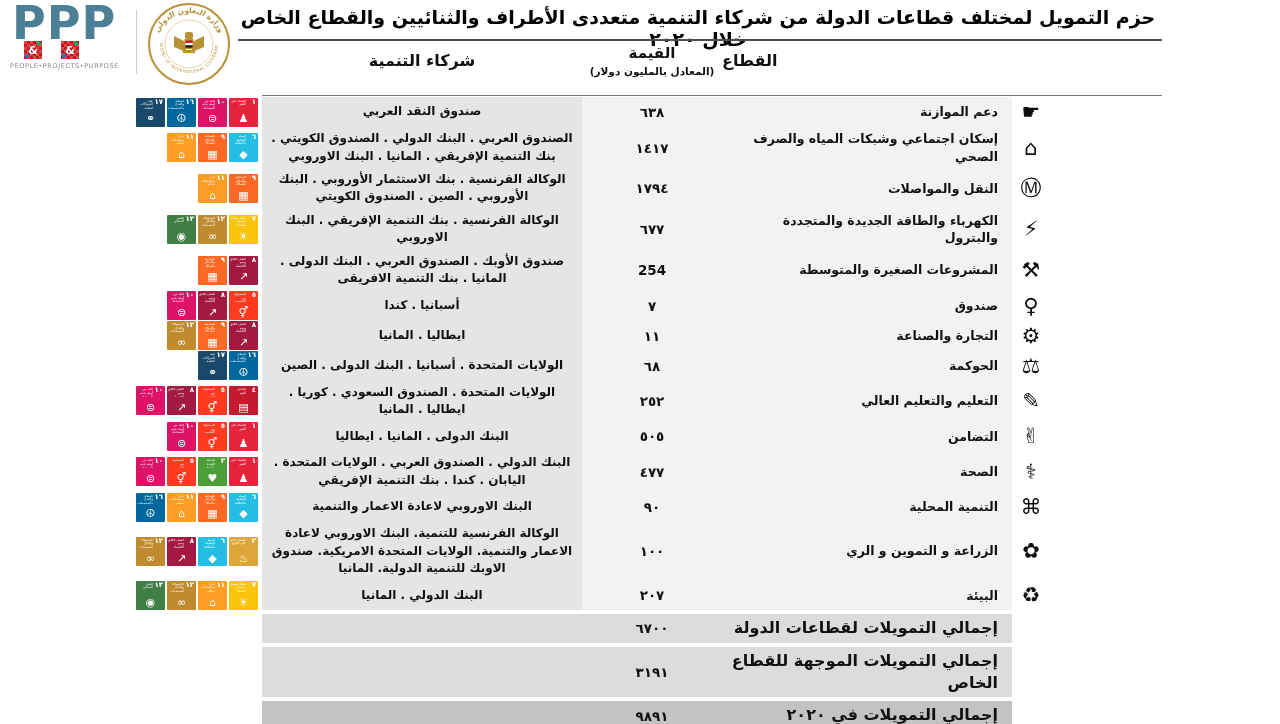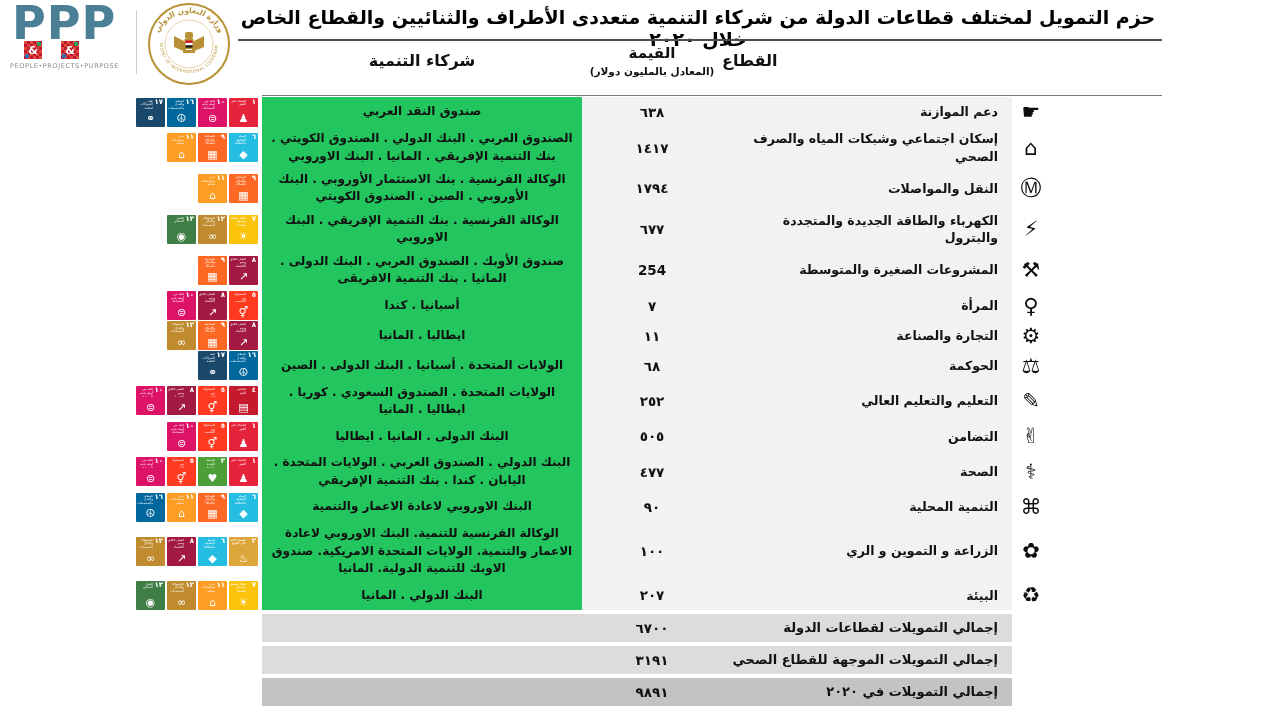--- a/index.html
+++ b/index.html
@@ -36,33 +36,33 @@
   
   .tbody{position:absolute;left:112px;top:97px;width:938px;}
   .trow{display:flex;direction:rtl;min-height:30px;align-items:stretch;}
   .cell{box-sizing:border-box;}
   .cell-icon{width:38px;display:flex;align-items:center;justify-content:center;
              font-size:21px;color:#0d0d0d;background:#fff;}
   .cell-sector{width:290px;background:#f2f2f2;display:flex;align-items:center;justify-content:flex-start;
                padding:3px 14px 3px 6px;font-size:12.5px;font-weight:bold;text-align:right;line-height:1.4;}
   .cell-value{width:140px;background:#f2f2f2;display:flex;align-items:center;justify-content:center;
               font-size:13.5px;font-weight:bold;}
-  .cell-partners{width:320px;background:#22c55e;display:flex;align-items:center;justify-content:center;
+  .cell-partners{width:320px;background:#e5e5e5;display:flex;align-items:center;justify-content:center;
                  padding:3px 8px;font-size:12px;font-weight:bold;text-align:center;line-height:1.45;}
   .cell-sdg{width:150px;display:flex;align-items:center;justify-content:flex-start;
             gap:2px;padding-right:4px;background:#fff;}
   
   .sdg-tile{position:relative;width:29px;height:29px;flex:0 0 29px;border-radius:1px;color:#fff;overflow:hidden;}
   .sdg-num{position:absolute;top:1px;right:2px;font-size:7px;font-weight:bold;line-height:1;}
   .sdg-title{position:absolute;top:2px;right:12px;left:1px;font-size:3.2px;line-height:1.15;
              text-align:right;direction:rtl;max-height:9px;overflow:hidden;opacity:.95;}
   .sdg-glyph{position:absolute;bottom:1px;left:0;right:0;text-align:center;font-size:11px;line-height:1.2;}
   
   .trow.total{margin-top:4px;min-height:28px;}
-  .total .cell-sector{font-size:13px;}
+  .total .cell-sector{font-size:16px;}
   .total.shade-light .cell-sector,.total.shade-light .cell-value,.total.shade-light .cell-partners{background:#dcdcdc;}
   .total.shade-dark .cell-sector,.total.shade-dark .cell-value,.total.shade-dark .cell-partners{background:#c3c3c3;}
 </style>
 </head>
 <body>
 
 <div class="page">
 
   <div class="ppp-logo">
     <div class="ppp-letters">PPP</div>
@@ -235,21 +235,21 @@
             <span class="sdg-title">الصناعة والابتكار والهياكل الأساسية</span>
             <span class="sdg-glyph">▦</span>
           </div>
         </div>
     </div>
 
     <div class="trow">
       <div class="cell cell-icon">
         <span class="sector-glyph">♀</span>
       </div>
-      <div class="cell cell-sector">المرأة</div>
+      <div class="cell cell-sector">صندوق</div>
       <div class="cell cell-value">٧</div>
       <div class="cell cell-partners">أسبانيا . كندا</div>
       <div class="cell cell-sdg">
           <div class="sdg-tile" style="background: rgb(255, 58, 33);">
             <span class="sdg-num">٥</span>
             <span class="sdg-title">المساواة بين الجنسين</span>
             <span class="sdg-glyph">⚥</span>
           </div>
           <div class="sdg-tile" style="background: rgb(162, 25, 66);">
             <span class="sdg-num">٨</span>
@@ -495,21 +495,21 @@
     <div class="trow total shade-light">
       <div class="cell cell-icon"></div>
       <div class="cell cell-sector">إجمالي التمويلات لقطاعات الدولة</div>
       <div class="cell cell-value">٦٧٠٠</div>
       <div class="cell cell-partners"></div>
       <div class="cell cell-sdg"></div>
     </div>
 
     <div class="trow total shade-light">
       <div class="cell cell-icon"></div>
-      <div class="cell cell-sector">إجمالي التمويلات الموجهة للقطاع الصحي</div>
+      <div class="cell cell-sector">إجمالي التمويلات الموجهة للقطاع الخاص</div>
       <div class="cell cell-value">٣١٩١</div>
       <div class="cell cell-partners"></div>
       <div class="cell cell-sdg"></div>
     </div>
 
     <div class="trow total shade-dark">
       <div class="cell cell-icon"></div>
       <div class="cell cell-sector">إجمالي التمويلات في ٢٠٢٠</div>
       <div class="cell cell-value">٩٨٩١</div>
       <div class="cell cell-partners"></div>

